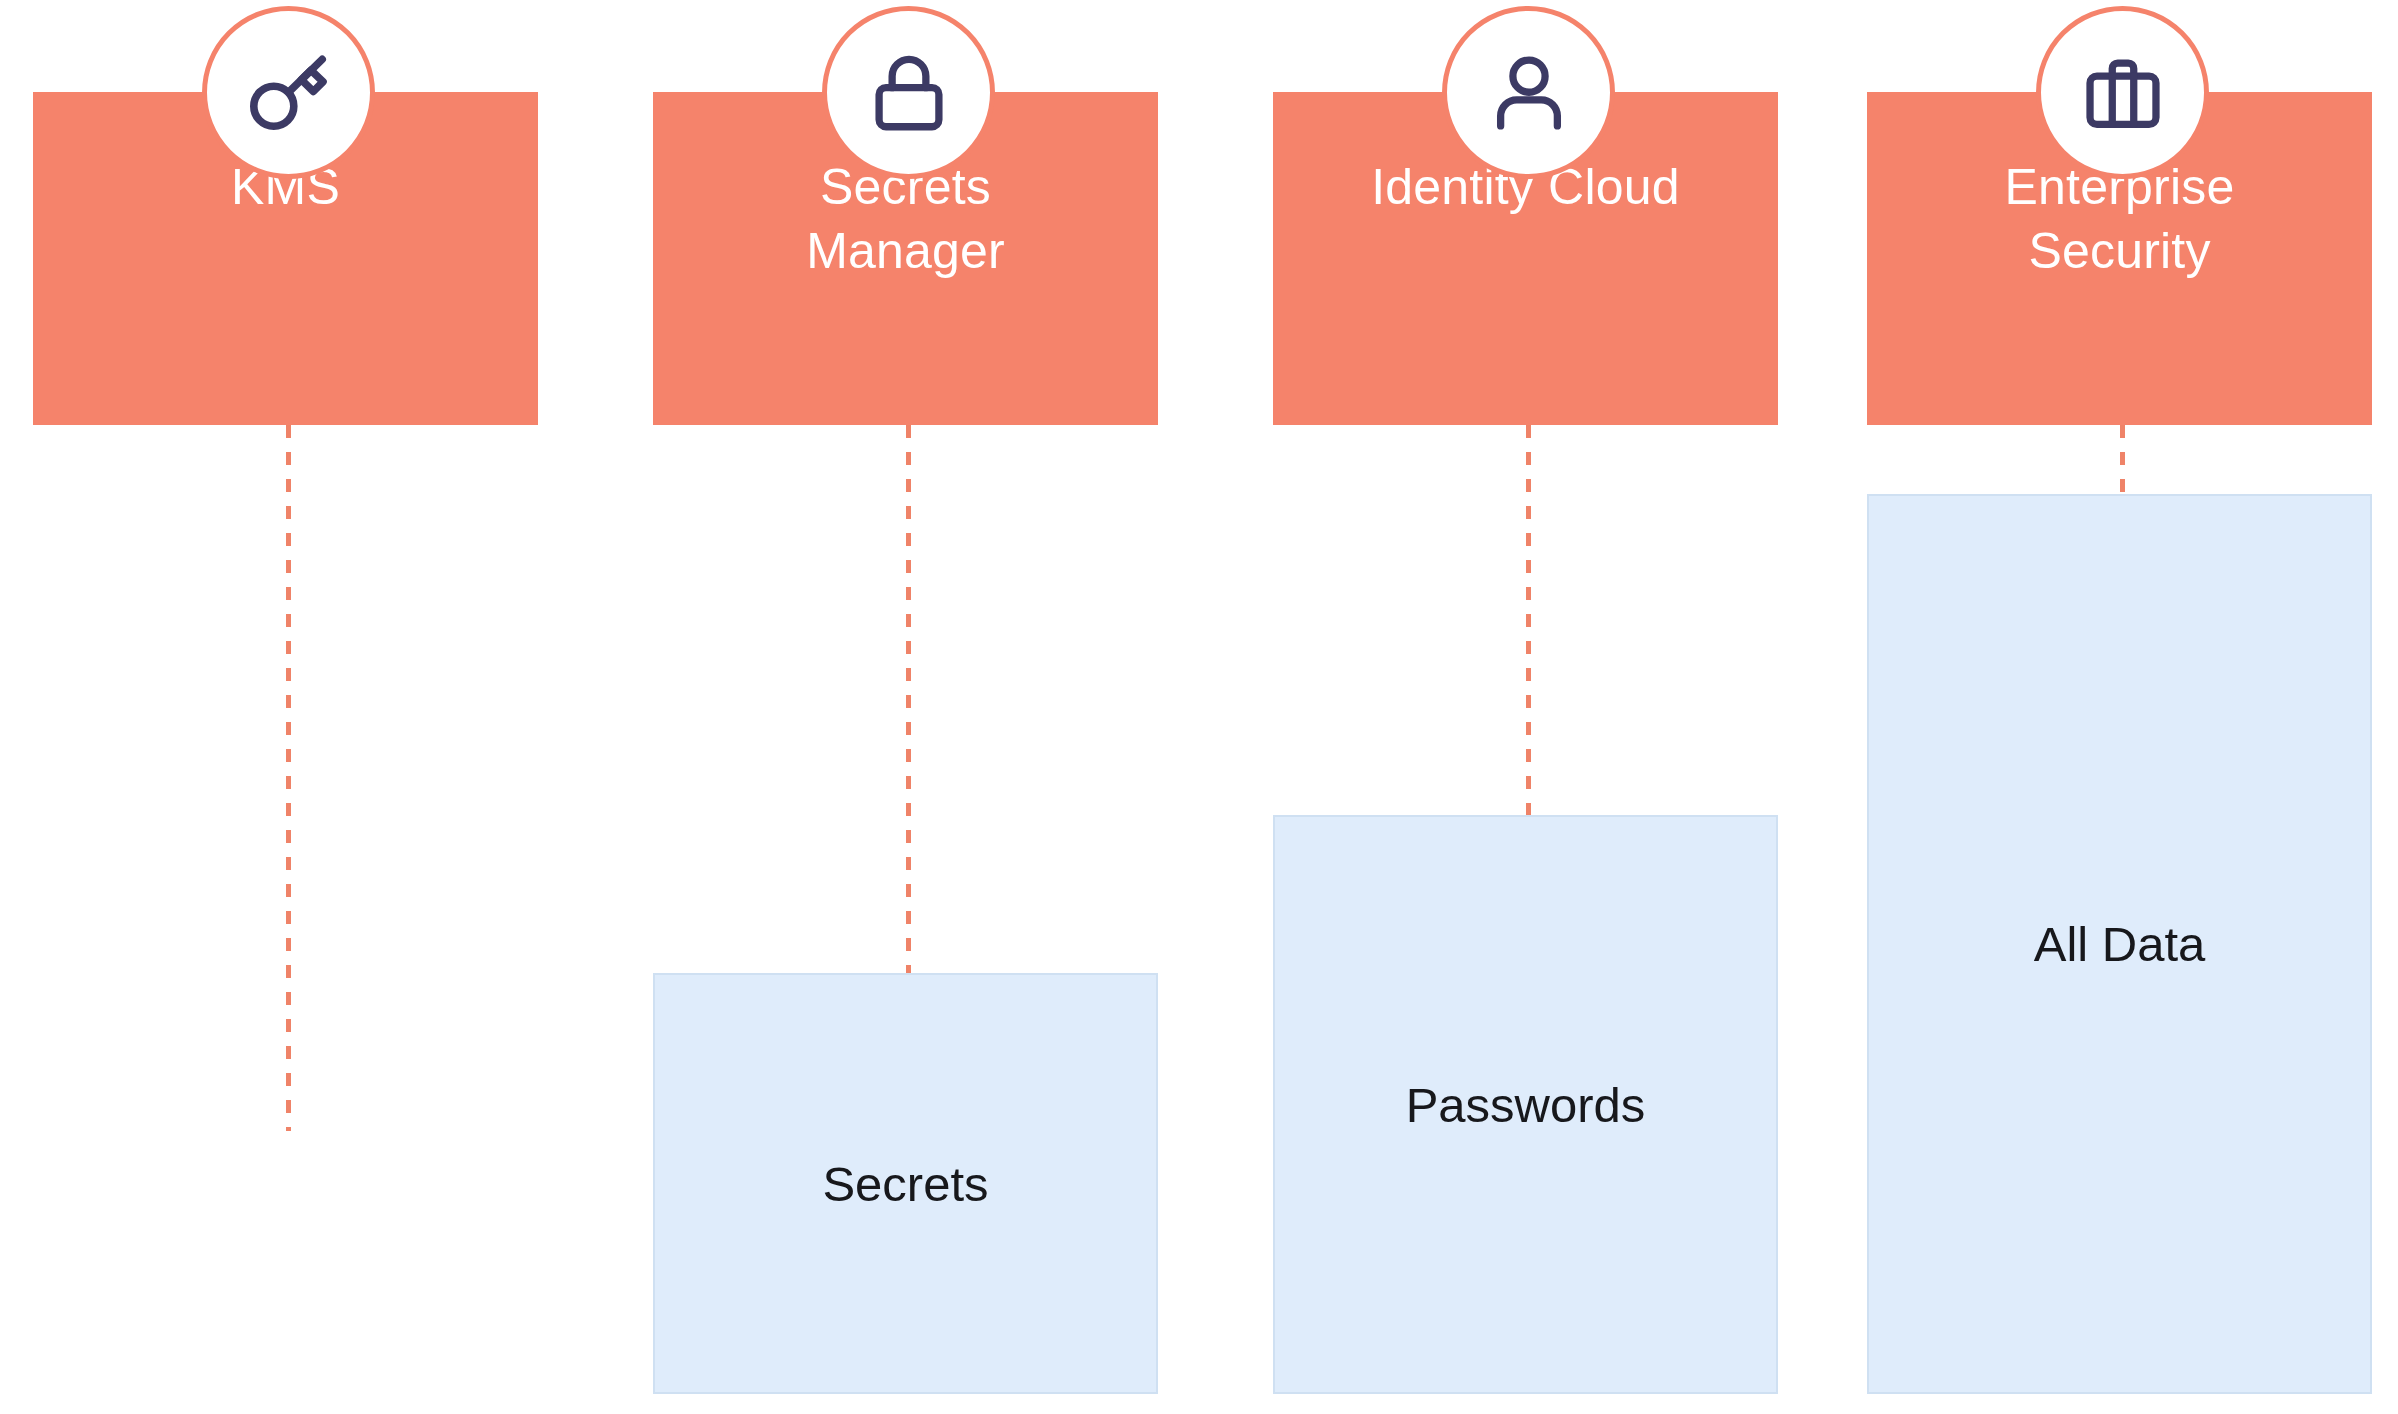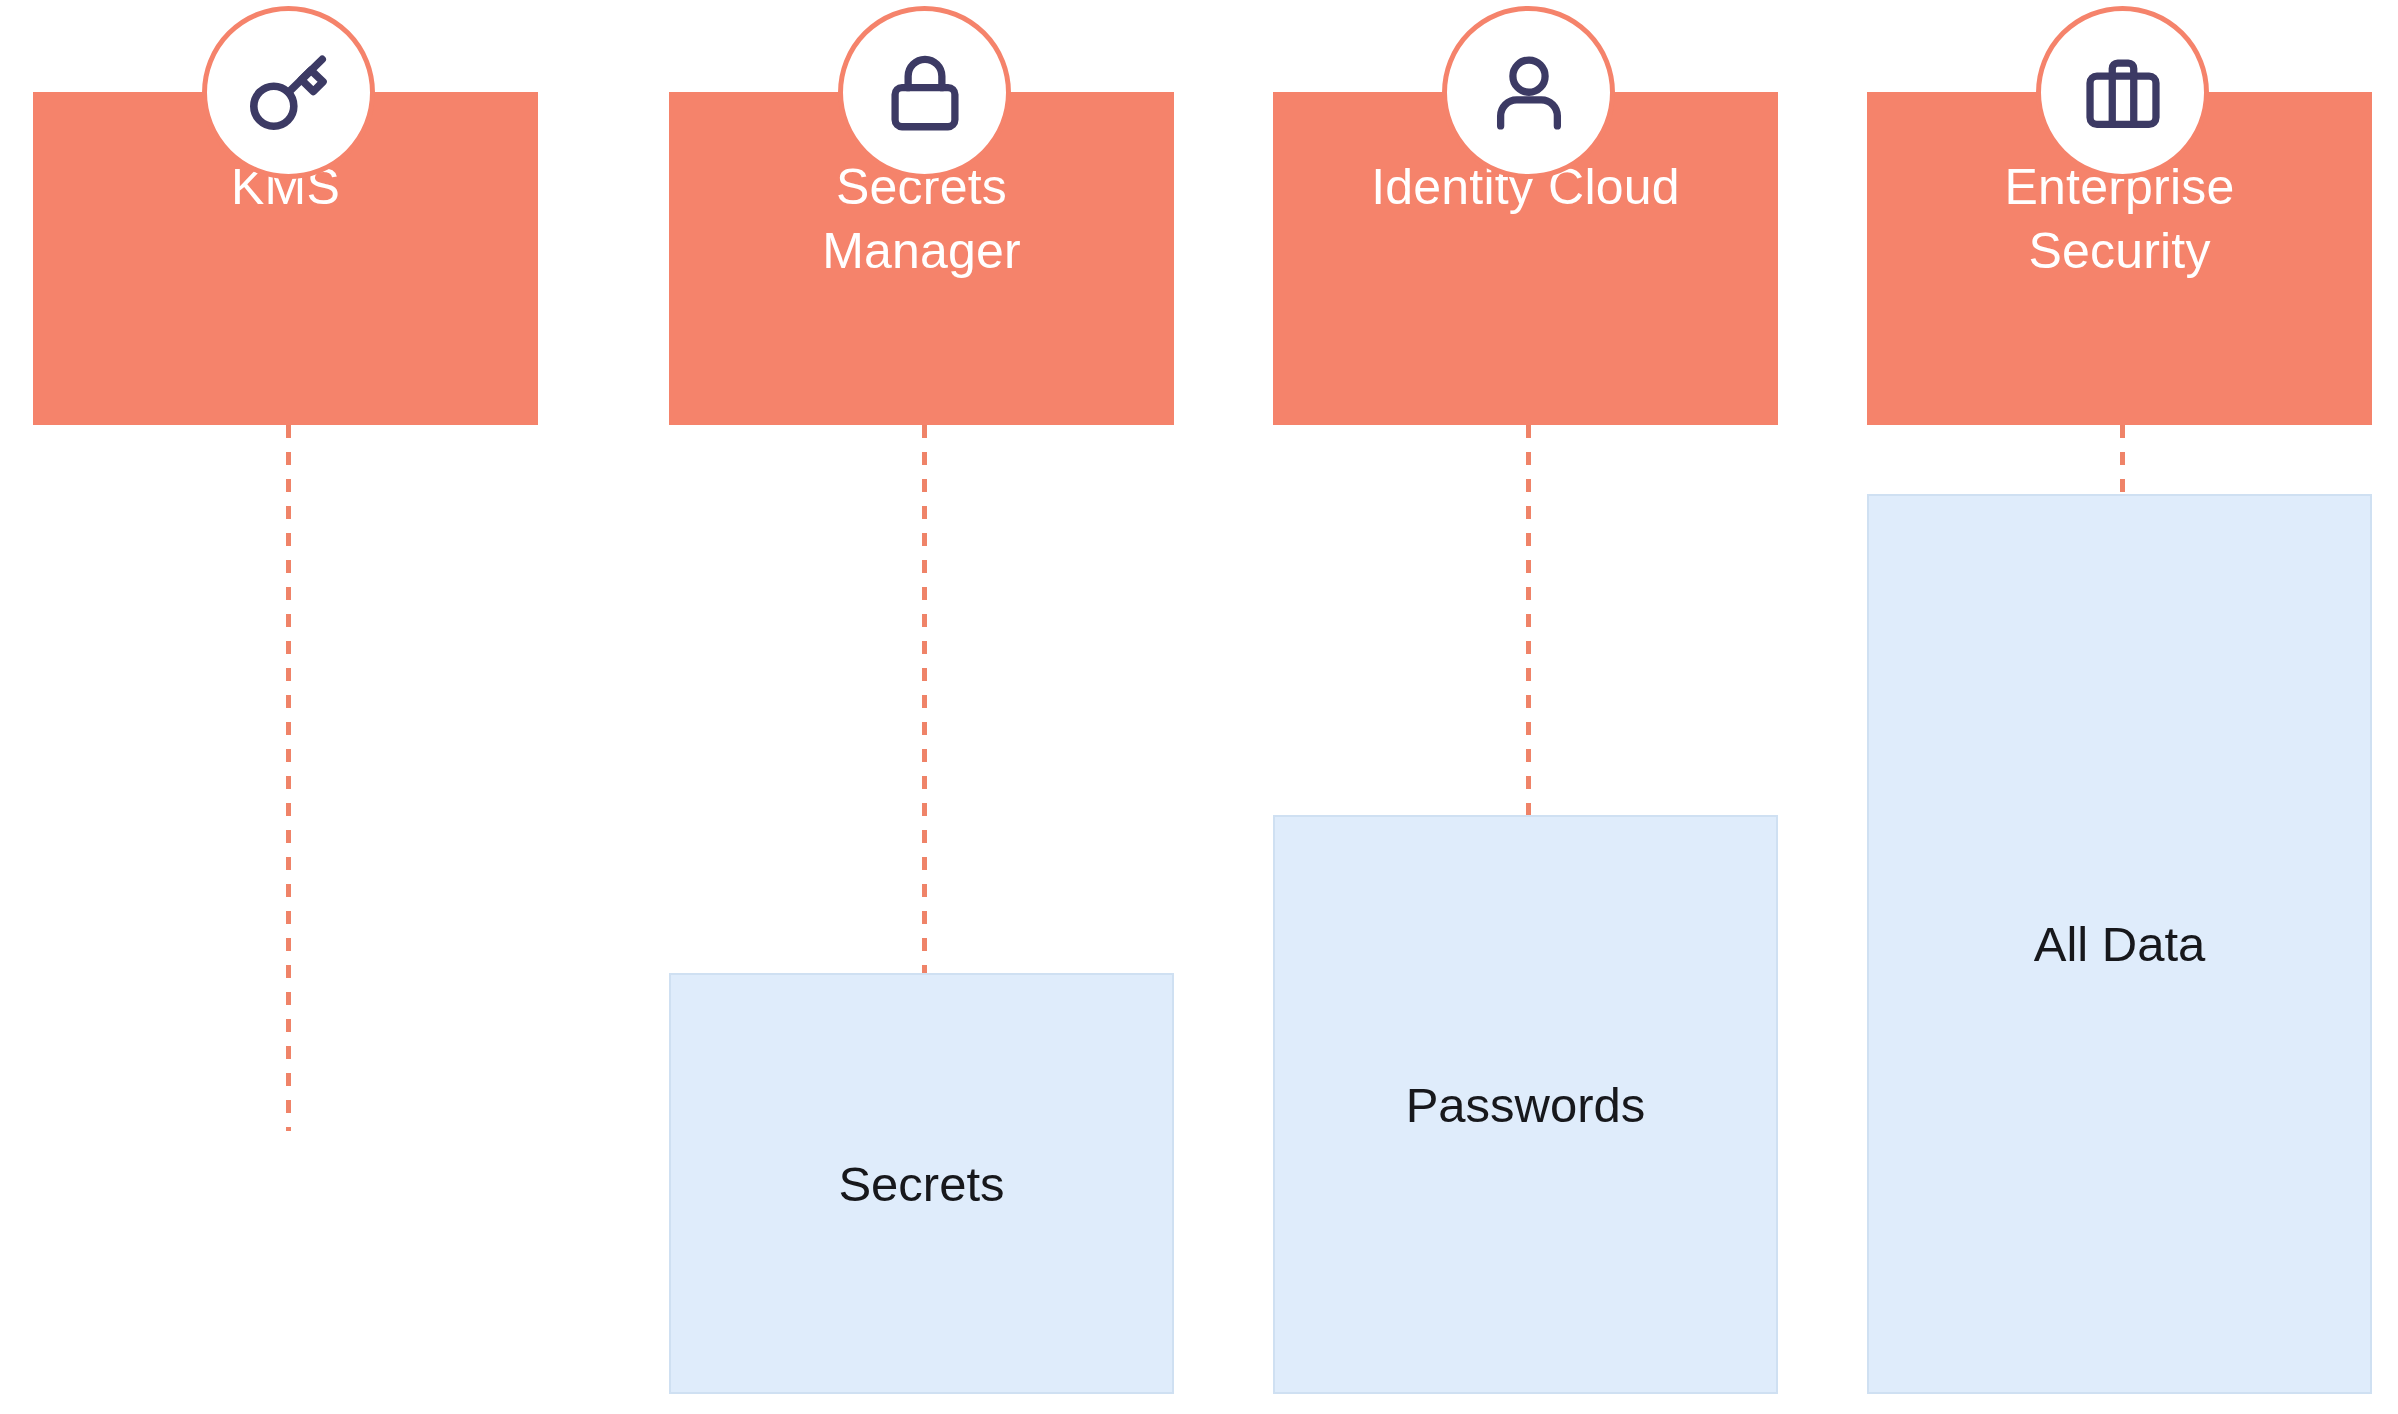--- a/index.html
+++ b/index.html
@@ -113,21 +113,21 @@
     <div class="icon-badge" style="left:169px; top:6px;">
       <svg width="96" height="96" viewBox="0 0 24 24" fill="none" stroke="#3c3a64" stroke-width="1.9" stroke-linecap="round" stroke-linejoin="round">
         <circle cx="8.2" cy="15.3" r="5"></circle>
         <line x1="11.9" y1="11.8" x2="20.3" y2="3.6"></line>
         <path d="M15.1 8.7 L18.1 11.6 L20.5 9.2 L17.5 6.3 Z"></path>
       </svg>
     </div>
 
   </div>
 
-  <div class="column" style="left:669px; width:505px;">
+  <div class="column" style="left:653px; width:505px;">
 
     <div class="connector" style="left:253px; top:425px; height:548px;"></div>
 
     <div class="top-card" style="left:0px; top:92px; width:505px; height:333px;">
       <div class="top-card-label">Secrets
 Manager</div>
     </div>
 
     <div class="icon-badge" style="left:169px; top:6px;">
       <svg width="92" height="92" viewBox="0 0 24 24" fill="none" stroke="#3c3a64" stroke-width="1.9" stroke-linecap="round" stroke-linejoin="round">

